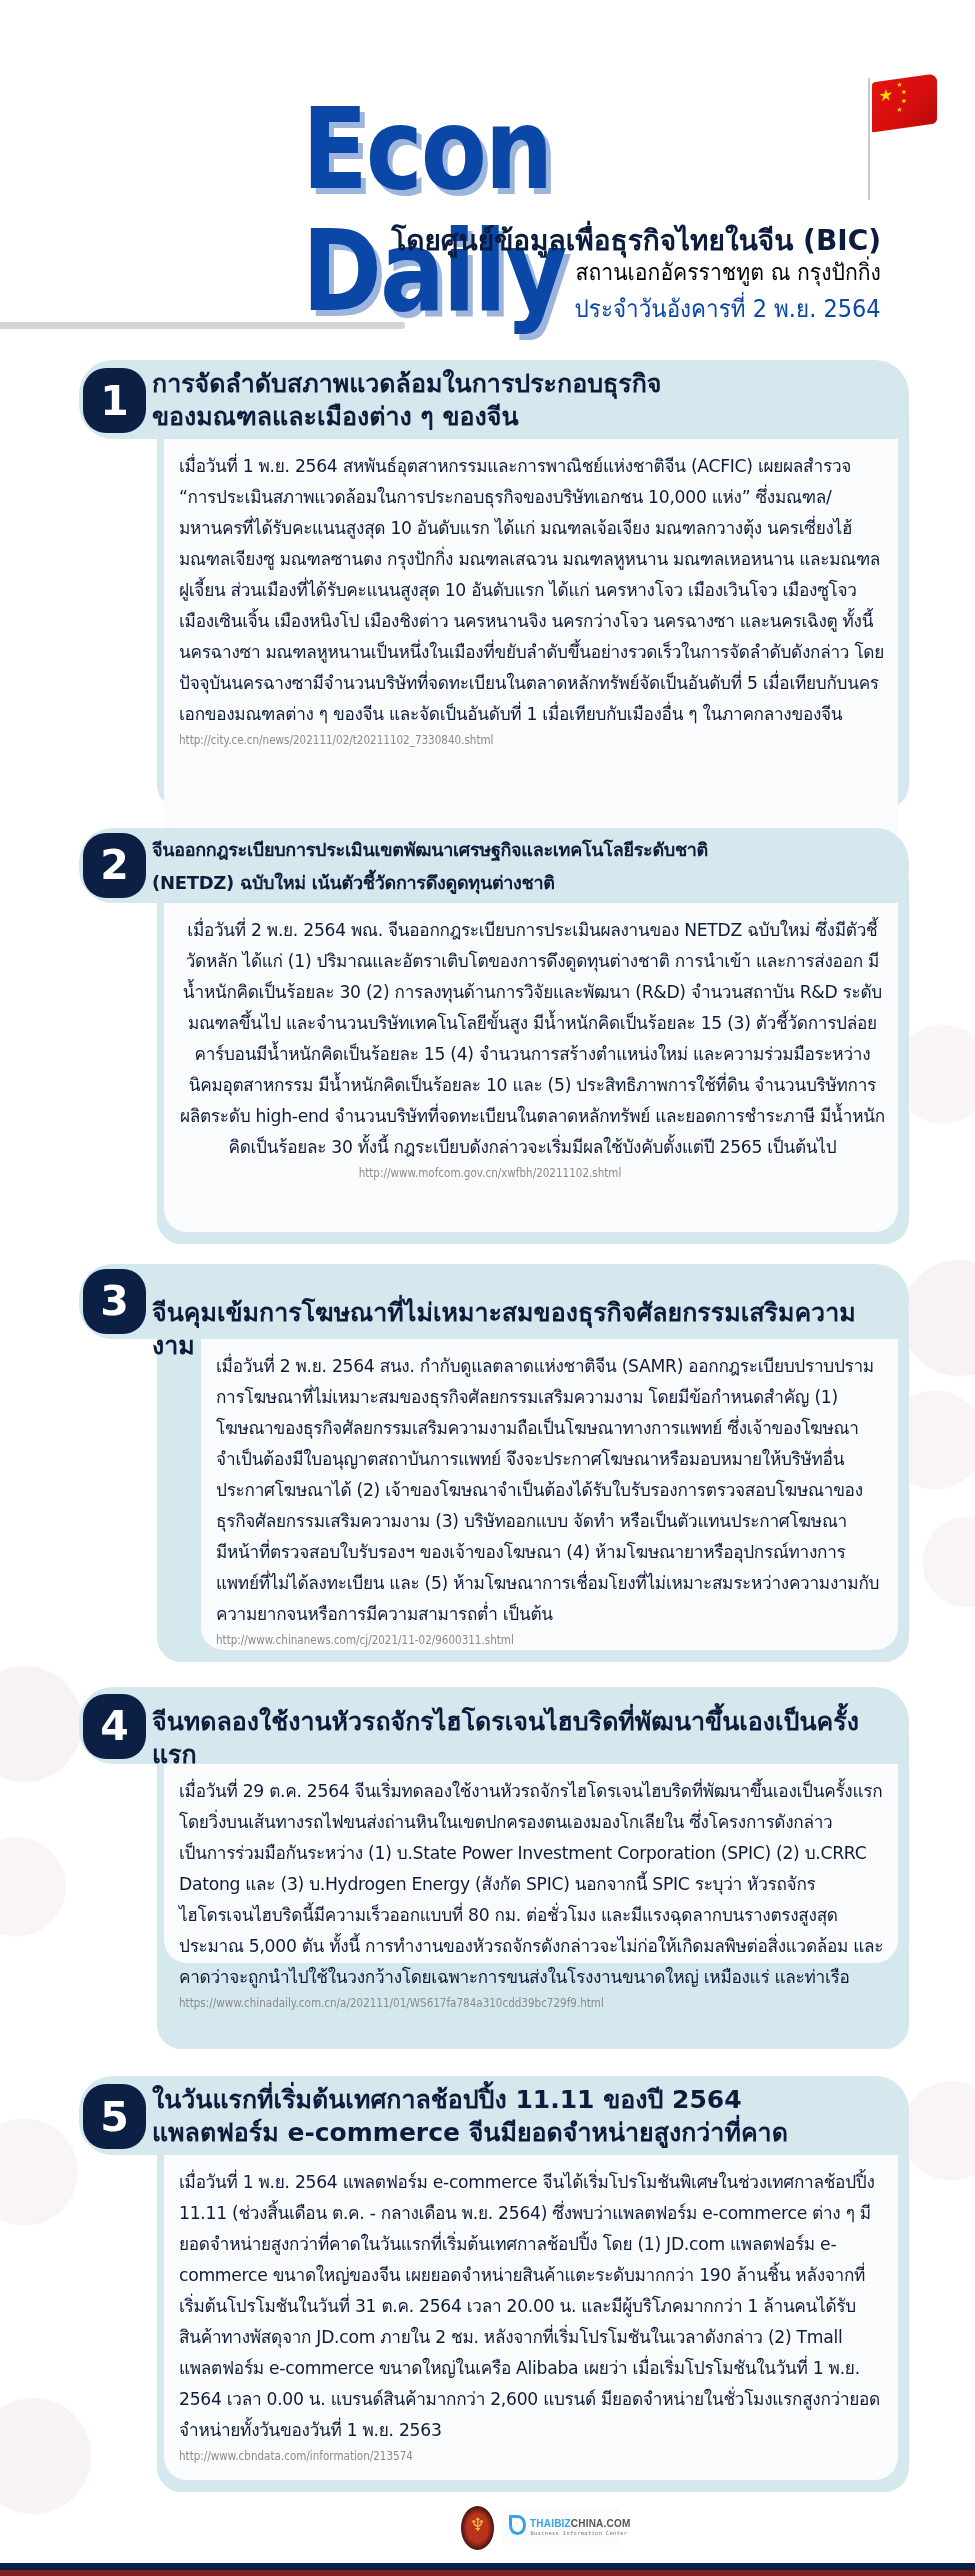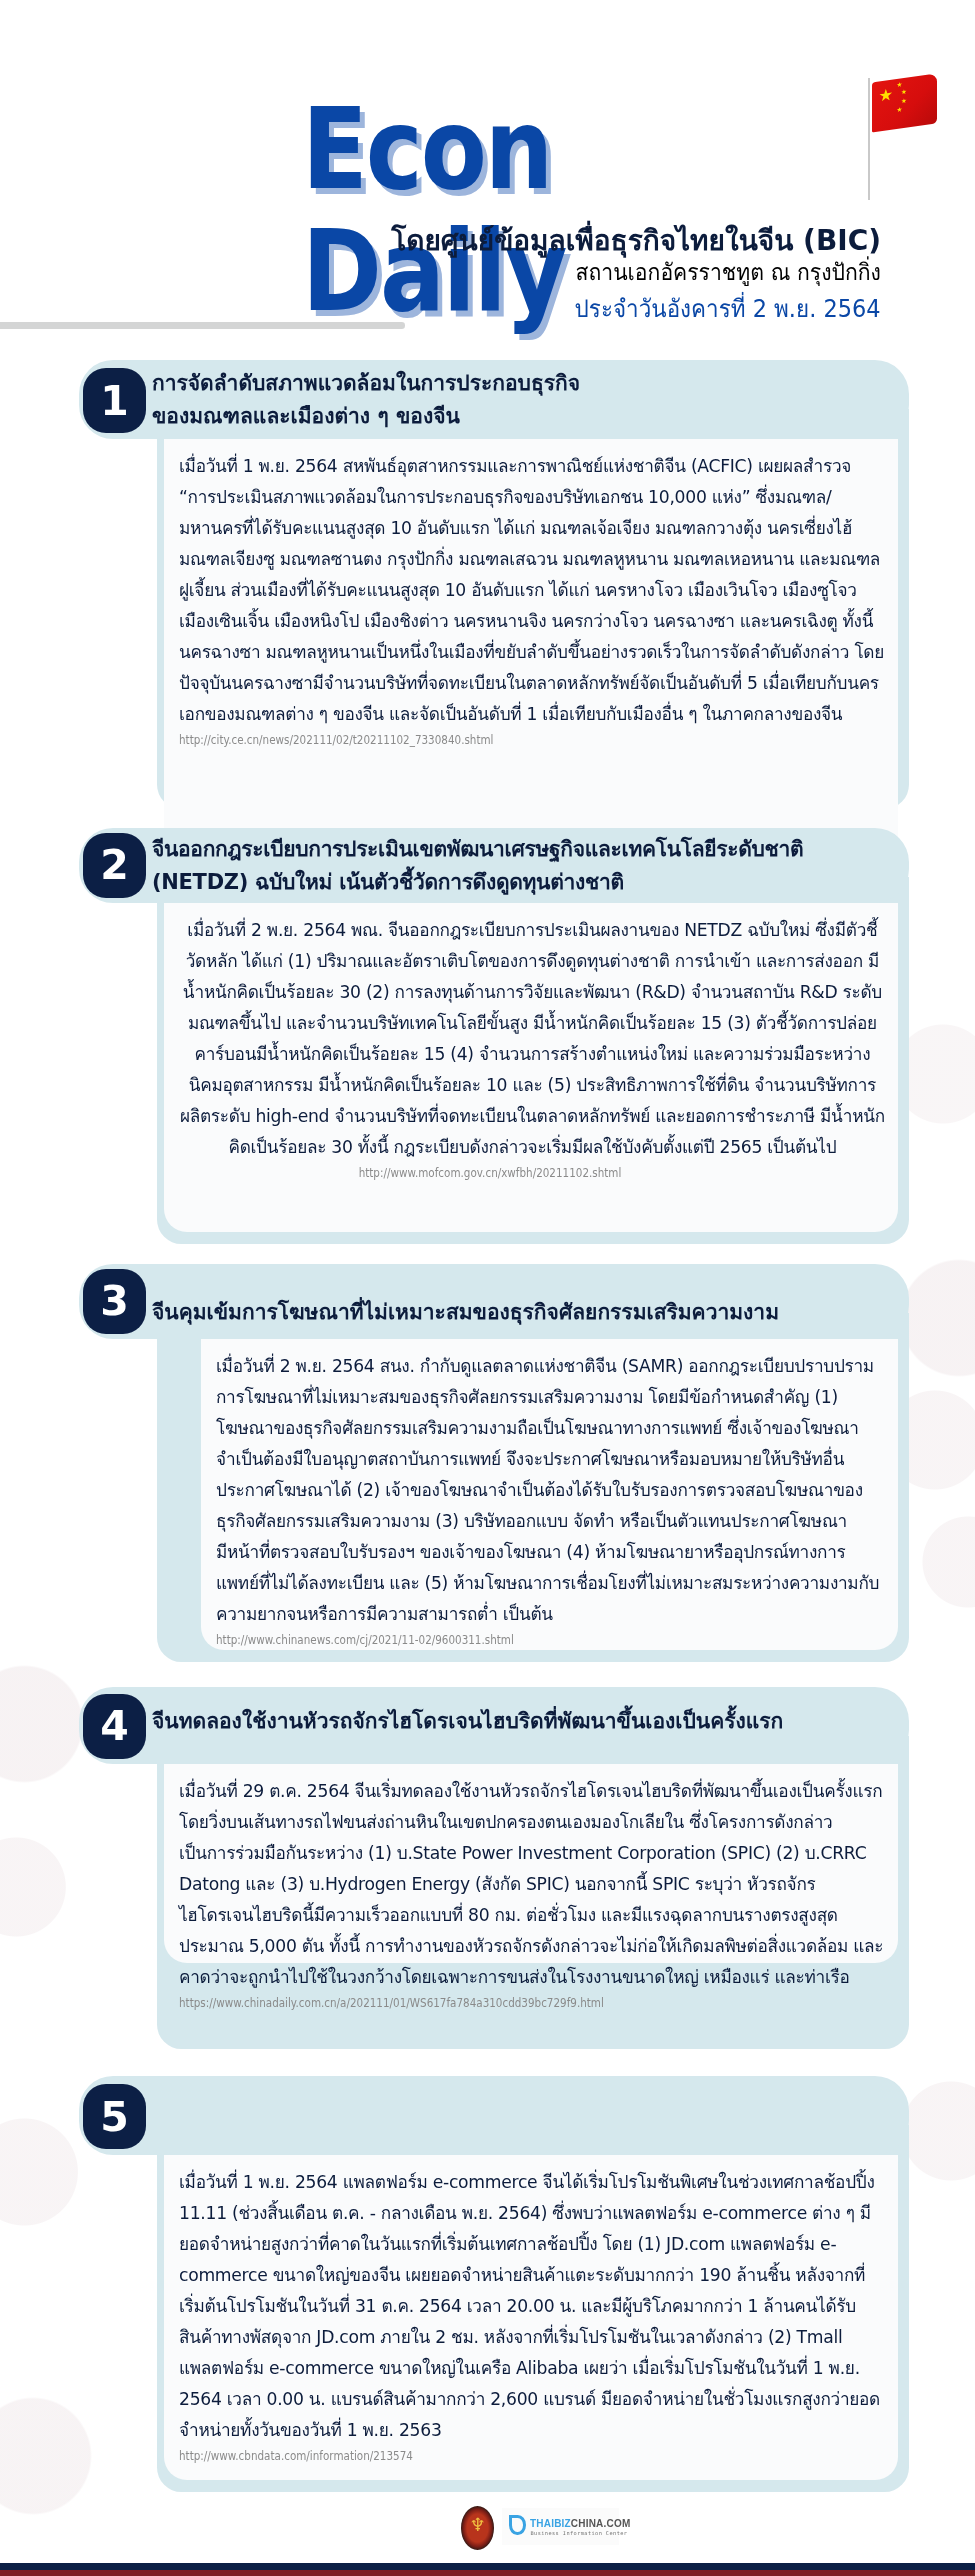--- a/index.html
+++ b/index.html
@@ -77,21 +77,21 @@
   }
   .badge {
     position: absolute; left: 4.1px; width: 63px; height: 65px;
     background: #0c1f45; border-radius: 23px;
     color: #ffffff; font-family: "DejaVu Sans", sans-serif; font-weight: bold;
     font-size: 41px; display: flex; align-items: center; justify-content: center;
   }
   .card-title {
     position: absolute; left: 73px; right: 16.3px;
     font-family: "DejaVu Sans", sans-serif; font-weight: bold;
-    font-size: 21px; line-height: 33px; color: #0c1c3c;
+    font-size: 25px; line-height: 33px; color: #0c1c3c;
   }
   .card-body {
     position: absolute; left: 85px; right: 10.6px;
     background: #fafbfc; border-radius: 0 0 23px 23px;
     padding: 11.4px 13px 0 14.6px;
   }
   .card-text {
     font-family: "DejaVu Sans", sans-serif; font-size: 18px; line-height: 31px;
     color: #0c1c3c; letter-spacing: -0.3px;
     transform: scaleX(0.955); transform-origin: left top; width: 104.7%;
@@ -153,21 +153,21 @@
   <div class="card-body" style="top:79px;height:449px;">
     <p class="card-text">เมื่อวันที่ 1 พ.ย. 2564 สหพันธ์อุตสาหกรรมและการพาณิชย์แห่งชาติจีน (ACFIC) เผยผลสำรวจ “การประเมินสภาพแวดล้อมในการประกอบธุรกิจของบริษัทเอกชน 10,000 แห่ง” ซึ่งมณฑล/มหานครที่ได้รับคะแนนสูงสุด 10 อันดับแรก ได้แก่ มณฑลเจ้อเจียง มณฑลกวางตุ้ง นครเซี่ยงไฮ้ มณฑลเจียงซู มณฑลซานตง กรุงปักกิ่ง มณฑลเสฉวน มณฑลหูหนาน มณฑลเหอหนาน และมณฑลฝูเจี้ยน ส่วนเมืองที่ได้รับคะแนนสูงสุด 10 อันดับแรก ได้แก่ นครหางโจว เมืองเวินโจว เมืองซูโจว เมืองเซินเจิ้น เมืองหนิงโป เมืองชิงต่าว นครหนานจิง นครกว่างโจว นครฉางซา และนครเฉิงตู ทั้งนี้ นครฉางซา มณฑลหูหนานเป็นหนึ่งในเมืองที่ขยับลำดับขึ้นอย่างรวดเร็วในการจัดลำดับดังกล่าว โดยปัจจุบันนครฉางซามีจำนวนบริษัทที่จดทะเบียนในตลาดหลักทรัพย์จัดเป็นอันดับที่ 5 เมื่อเทียบกับนครเอกของมณฑลต่าง ๆ ของจีน และจัดเป็นอันดับที่ 1 เมื่อเทียบกับเมืองอื่น ๆ ในภาคกลางของจีน</p>
     <div class="card-src">http://city.ce.cn/news/202111/02/t20211102_7330840.shtml</div>
   </div>
 </section>
 
 <section class="card" style="top:828px;height:416px;">
   <div class="card-outer" style="top:49px;"></div>
   <div class="card-head" style="height:75px;">
     <div class="badge" style="top:4.9px;">2</div>
-    <h2 class="card-title" style="top:4.9px;font-size:21px;letter-spacing:-0.3px;">
+    <h2 class="card-title" style="top:4.9px;font-size:18px;letter-spacing:-0.3px;">
       <span style="display:block;white-space:nowrap">จีนออกกฎระเบียบการประเมินเขตพัฒนาเศรษฐกิจและเทคโนโลยีระดับชาติ</span>
       <span style="display:block">(NETDZ) ฉบับใหม่ เน้นตัวชี้วัดการดึงดูดทุนต่างชาติ</span>
     </h2>
   </div>
   <div class="card-body" style="top:75px;height:329px;text-align:center;">
     <p class="card-text">เมื่อวันที่ 2 พ.ย. 2564 พณ. จีนออกกฎระเบียบการประเมินผลงานของ NETDZ ฉบับใหม่ ซึ่งมีตัวชี้วัดหลัก ได้แก่ (1) ปริมาณและอัตราเติบโตของการดึงดูดทุนต่างชาติ การนำเข้า และการส่งออก มีน้ำหนักคิดเป็นร้อยละ 30 (2) การลงทุนด้านการวิจัยและพัฒนา (R&amp;D) จำนวนสถาบัน R&amp;D ระดับมณฑลขึ้นไป และจำนวนบริษัทเทคโนโลยีขั้นสูง มีน้ำหนักคิดเป็นร้อยละ 15 (3) ตัวชี้วัดการปล่อยคาร์บอนมีน้ำหนักคิดเป็นร้อยละ 15 (4) จำนวนการสร้างตำแหน่งใหม่ และความร่วมมือระหว่างนิคมอุตสาหกรรม มีน้ำหนักคิดเป็นร้อยละ 10 และ (5) ประสิทธิภาพการใช้ที่ดิน จำนวนบริษัทการผลิตระดับ high-end จำนวนบริษัทที่จดทะเบียนในตลาดหลักทรัพย์ และยอดการชำระภาษี มีน้ำหนักคิดเป็นร้อยละ 30 ทั้งนี้ กฎระเบียบดังกล่าวจะเริ่มมีผลใช้บังคับตั้งแต่ปี 2565 เป็นต้นไป</p>
     <div class="card-src">http://www.mofcom.gov.cn/xwfbh/20211102.shtml</div>
   </div>
 </section>
 
@@ -192,20 +192,24 @@
   <div class="card-body" style="top:77px;height:199px;">
     <p class="card-text">เมื่อวันที่ 29 ต.ค. 2564 จีนเริ่มทดลองใช้งานหัวรถจักรไฮโดรเจนไฮบริดที่พัฒนาขึ้นเองเป็นครั้งแรก โดยวิ่งบนเส้นทางรถไฟขนส่งถ่านหินในเขตปกครองตนเองมองโกเลียใน ซึ่งโครงการดังกล่าวเป็นการร่วมมือกันระหว่าง (1) บ.State Power Investment Corporation (SPIC) (2) บ.CRRC Datong และ (3) บ.Hydrogen Energy (สังกัด SPIC) นอกจากนี้ SPIC ระบุว่า หัวรถจักรไฮโดรเจนไฮบริดนี้มีความเร็วออกแบบที่ 80 กม. ต่อชั่วโมง และมีแรงฉุดลากบนรางตรงสูงสุดประมาณ 5,000 ตัน ทั้งนี้ การทำงานของหัวรถจักรดังกล่าวจะไม่ก่อให้เกิดมลพิษต่อสิ่งแวดล้อม และคาดว่าจะถูกนำไปใช้ในวงกว้างโดยเฉพาะการขนส่งในโรงงานขนาดใหญ่ เหมืองแร่ และท่าเรือ</p>
     <div class="card-src">https://www.chinadaily.com.cn/a/202111/01/WS617fa784a310cdd39bc729f9.html</div>
   </div>
 </section>
 
 <section class="card" style="top:2076px;height:416px;">
   <div class="card-outer" style="top:49px;"></div>
   <div class="card-head" style="height:79px;">
     <div class="badge" style="top:8.1px;">5</div>
+    <h2 class="card-title" style="top:6.5px;">
+      <span style="display:block">ในวันแรกที่เริ่มต้นเทศกาลช้อปปิ้ง 11.11 ของปี 2564</span>
+      <span style="display:block">แพลตฟอร์ม e-commerce จีนมียอดจำหน่ายสูงกว่าที่คาด</span>
+    </h2>
   </div>
   <div class="card-body" style="top:79px;height:325px;">
     <p class="card-text">เมื่อวันที่ 1 พ.ย. 2564 แพลตฟอร์ม e-commerce จีนได้เริ่มโปรโมชันพิเศษในช่วงเทศกาลช้อปปิ้ง 11.11 (ช่วงสิ้นเดือน ต.ค. - กลางเดือน พ.ย. 2564) ซึ่งพบว่าแพลตฟอร์ม e-commerce ต่าง ๆ มียอดจำหน่ายสูงกว่าที่คาดในวันแรกที่เริ่มต้นเทศกาลช้อปปิ้ง โดย (1) JD.com แพลตฟอร์ม e-commerce ขนาดใหญ่ของจีน เผยยอดจำหน่ายสินค้าแตะระดับมากกว่า 190 ล้านชิ้น หลังจากที่เริ่มต้นโปรโมชันในวันที่ 31 ต.ค. 2564 เวลา 20.00 น. และมีผู้บริโภคมากกว่า 1 ล้านคนได้รับสินค้าทางพัสดุจาก JD.com ภายใน 2 ชม. หลังจากที่เริ่มโปรโมชันในเวลาดังกล่าว (2) Tmall แพลตฟอร์ม e-commerce ขนาดใหญ่ในเครือ Alibaba เผยว่า เมื่อเริ่มโปรโมชันในวันที่ 1 พ.ย. 2564 เวลา 0.00 น. แบรนด์สินค้ามากกว่า 2,600 แบรนด์ มียอดจำหน่ายในชั่วโมงแรกสูงกว่ายอดจำหน่ายทั้งวันของวันที่ 1 พ.ย. 2563</p>
     <div class="card-src">http://www.cbndata.com/information/213574</div>
   </div>
 </section>
 
 <footer class="footer-logos">
   <div class="garuda">
     <div class="garuda-glyph">♆</div>

